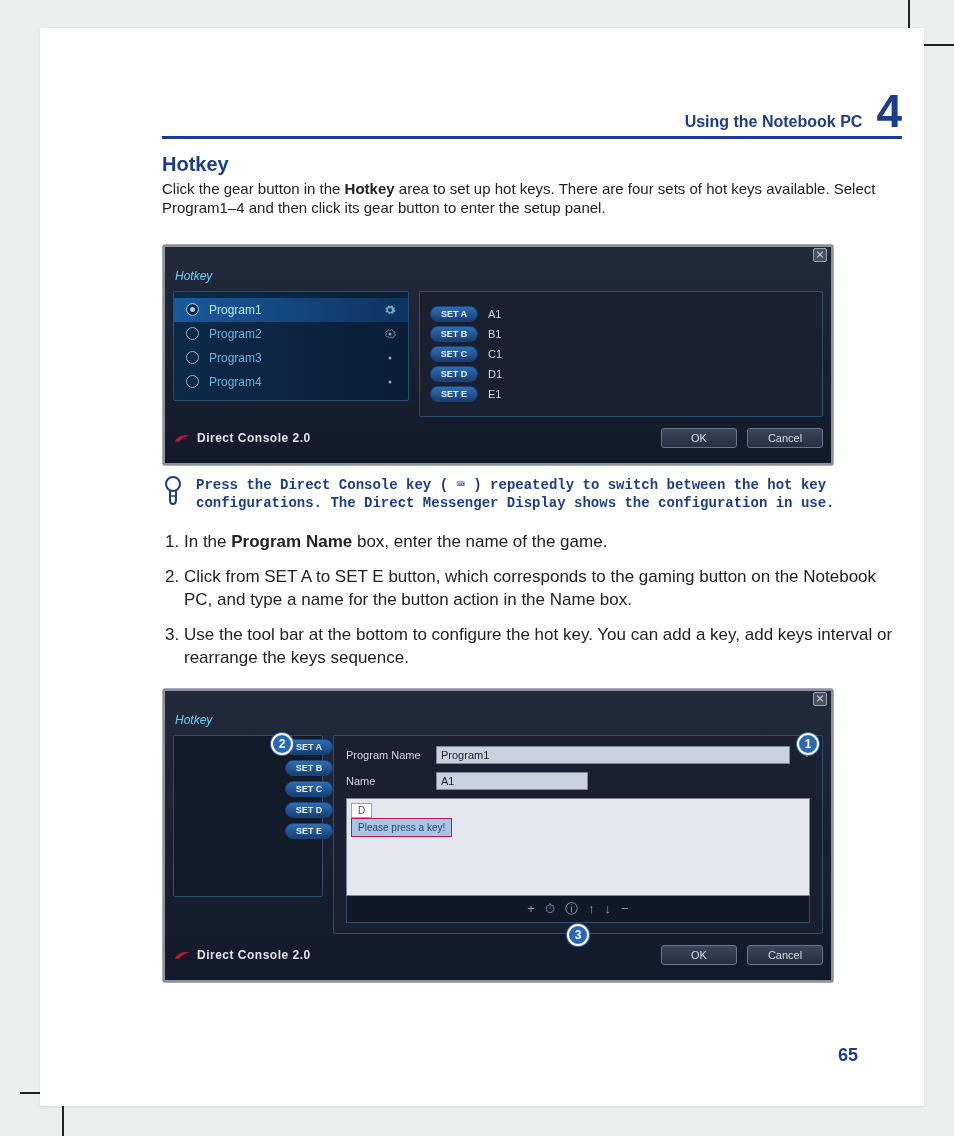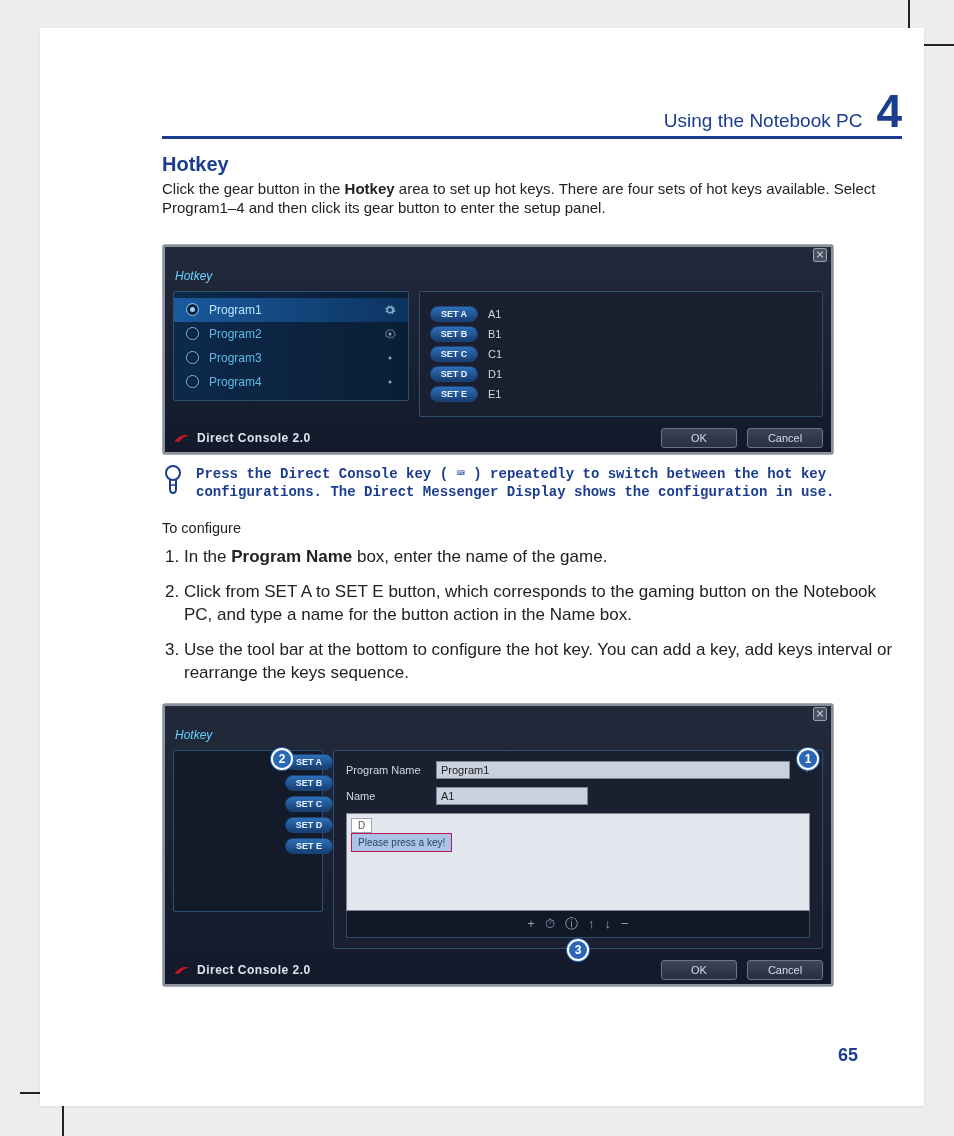--- a/index.html
+++ b/index.html
@@ -4,21 +4,21 @@
 <style>
   body{margin:0;background:#eceded;font-family:Arial,Helvetica,sans-serif;color:#222}
   .sheet{position:relative;width:954px;height:1136px;background:#eceded;margin:0 auto}
   .page{position:absolute;left:40px;top:28px;right:30px;bottom:30px;background:#fff;box-shadow:0 1px 3px rgba(0,0,0,.08)}
   .crop-tr{position:absolute;right:0;top:0;width:44px;height:44px;border-left:2px solid #222;border-bottom:2px solid #222}
   .crop-bl{position:absolute;left:0;bottom:0;width:64px;height:44px}
   .crop-bl::before{content:"";position:absolute;right:0;top:0;height:44px;border-right:2px solid #222}
   .crop-bl::after{content:"";position:absolute;right:0;top:0;width:44px;border-top:2px solid #222}
   .content{position:absolute;left:122px;top:60px;width:740px}
   .chapline{display:flex;align-items:baseline;justify-content:flex-end;gap:14px}
-  .chapline .title{color:#1b3d8f;font-weight:normal;font-size:19px}
+  .chapline .title{color:#1b3d8f;font-weight:bold;font-size:16px}
   .chapline .num{color:#1b3d8f;font-weight:800;font-size:46px;line-height:1}
   hr.sep{border:none;border-top:3px solid #1b3d8f;margin:2px 0 14px 0}
   h2.section{color:#1b3d8f;font-size:20px;margin:0 0 4px 0;font-weight:bold}
   p.body{font-family:Liberation Sans, sans-serif;font-size:15px;margin:0 0 26px 0;line-height:1.25}
   .tipbox{display:flex;gap:12px;align-items:flex-start;margin:10px 0 18px 0}
   .tipbox .text{color:#1b3d8f;font-weight:bold;font-size:14px;line-height:1.35;font-family:Liberation Mono, monospace}
   .tipicon{flex:0 0 auto}
   .steps-intro{font-size:14.5px;margin:6px 0 10px 0}
   ol.steps{padding-left:22px;margin:0 0 18px 0}
   ol.steps li{font-size:17px;margin:0 0 12px 0;line-height:1.35}
@@ -26,21 +26,21 @@
 
   
   .shot{width:670px;border:1px solid #a8adb4;background:linear-gradient(#222a3c,#12192a);border-radius:3px;position:relative;box-shadow:inset 0 0 0 2px #8c929c}
   .shot .chrome-top{display:flex;justify-content:flex-end;padding:3px 6px}
   .shot .xbtn{width:12px;height:12px;border:1px solid #9aa2af;border-radius:2px;background:#495163;position:relative}
   .shot .xbtn::before,.shot .xbtn::after{content:"";position:absolute;left:2px;right:2px;top:5px;border-top:1px solid #cfd4dc}
   .shot .xbtn::before{transform:rotate(45deg)}
   .shot .xbtn::after{transform:rotate(-45deg)}
   .shot .tablabel{color:#64d3ff;font-style:italic;font-size:12px;padding:4px 0 0 12px}
   .shot .mainarea{display:flex;gap:10px;padding:8px 10px 6px 10px}
-  .shot .footer{height:30px;display:flex;align-items:center;justify-content:space-between;padding:0 10px 1px 10px}
+  .shot .footer{height:30px;display:flex;align-items:center;justify-content:space-between;padding:0 10px 12px 10px}
   .brand{color:#e0e4ec;font-size:12px;letter-spacing:.5px;display:flex;align-items:center;gap:6px;font-weight:bold}
   .brand svg{display:block}
   .btn{min-width:54px;text-align:center;padding:3px 10px;font-size:11px;color:#d7dbe3;border:1px solid #6c7587;background:linear-gradient(#3c4559,#262e41);border-radius:3px}
   .btnrow{display:flex;gap:10px}
 
   
   .s1 .leftpanel{flex:0 0 236px}
   .s1 .proglist{border:1px solid #2f4e6e;background:linear-gradient(90deg,#0d2a4a 0%,#0a1e36 100%);padding:6px 0;border-radius:2px}
   .progrow{display:flex;align-items:center;gap:10px;padding:5px 12px;color:#5fb8e6;font-size:12px}
   .progrow.sel{background:linear-gradient(90deg,#1a5a9e 0%,#0d335e 100%);color:#b9e6ff}
@@ -168,21 +168,20 @@
 
       <div class="tipbox">
         <svg class="tipicon" width="22" height="32" viewBox="0 0 22 32">
           <circle cx="11" cy="8" r="7" fill="none" stroke="#1b3d8f" stroke-width="2"></circle>
           <path d="M8 14 L8 24 Q8 28 11 28 Q14 28 14 24 L14 14" fill="none" stroke="#1b3d8f" stroke-width="2"></path>
           <line x1="7" y1="20" x2="15" y2="20" stroke="#1b3d8f" stroke-width="1.5"></line>
         </svg>
         <div class="text">Press the Direct Console key ( ⌨ ) repeatedly to switch between the hot key configurations. The Direct Messenger Display shows the configuration in use.</div>
       </div>
 
-      <div class="steps-intro">To configure</div>
       <ol class="steps">
         <li>In the <b>Program Name</b> box, enter the name of the game.</li>
         <li>Click from SET A to SET E button, which corresponds to the gaming button on the Notebook PC, and type a name for the button action in the Name box.</li>
         <li>Use the tool bar at the bottom to configure the hot key. You can add a key, add keys interval or rearrange the keys sequence.</li>
       </ol>
 
       <div class="shot s2" style="position:relative">
         <div class="chrome-top">
             <div class="xbtn"></div>
           </div>

